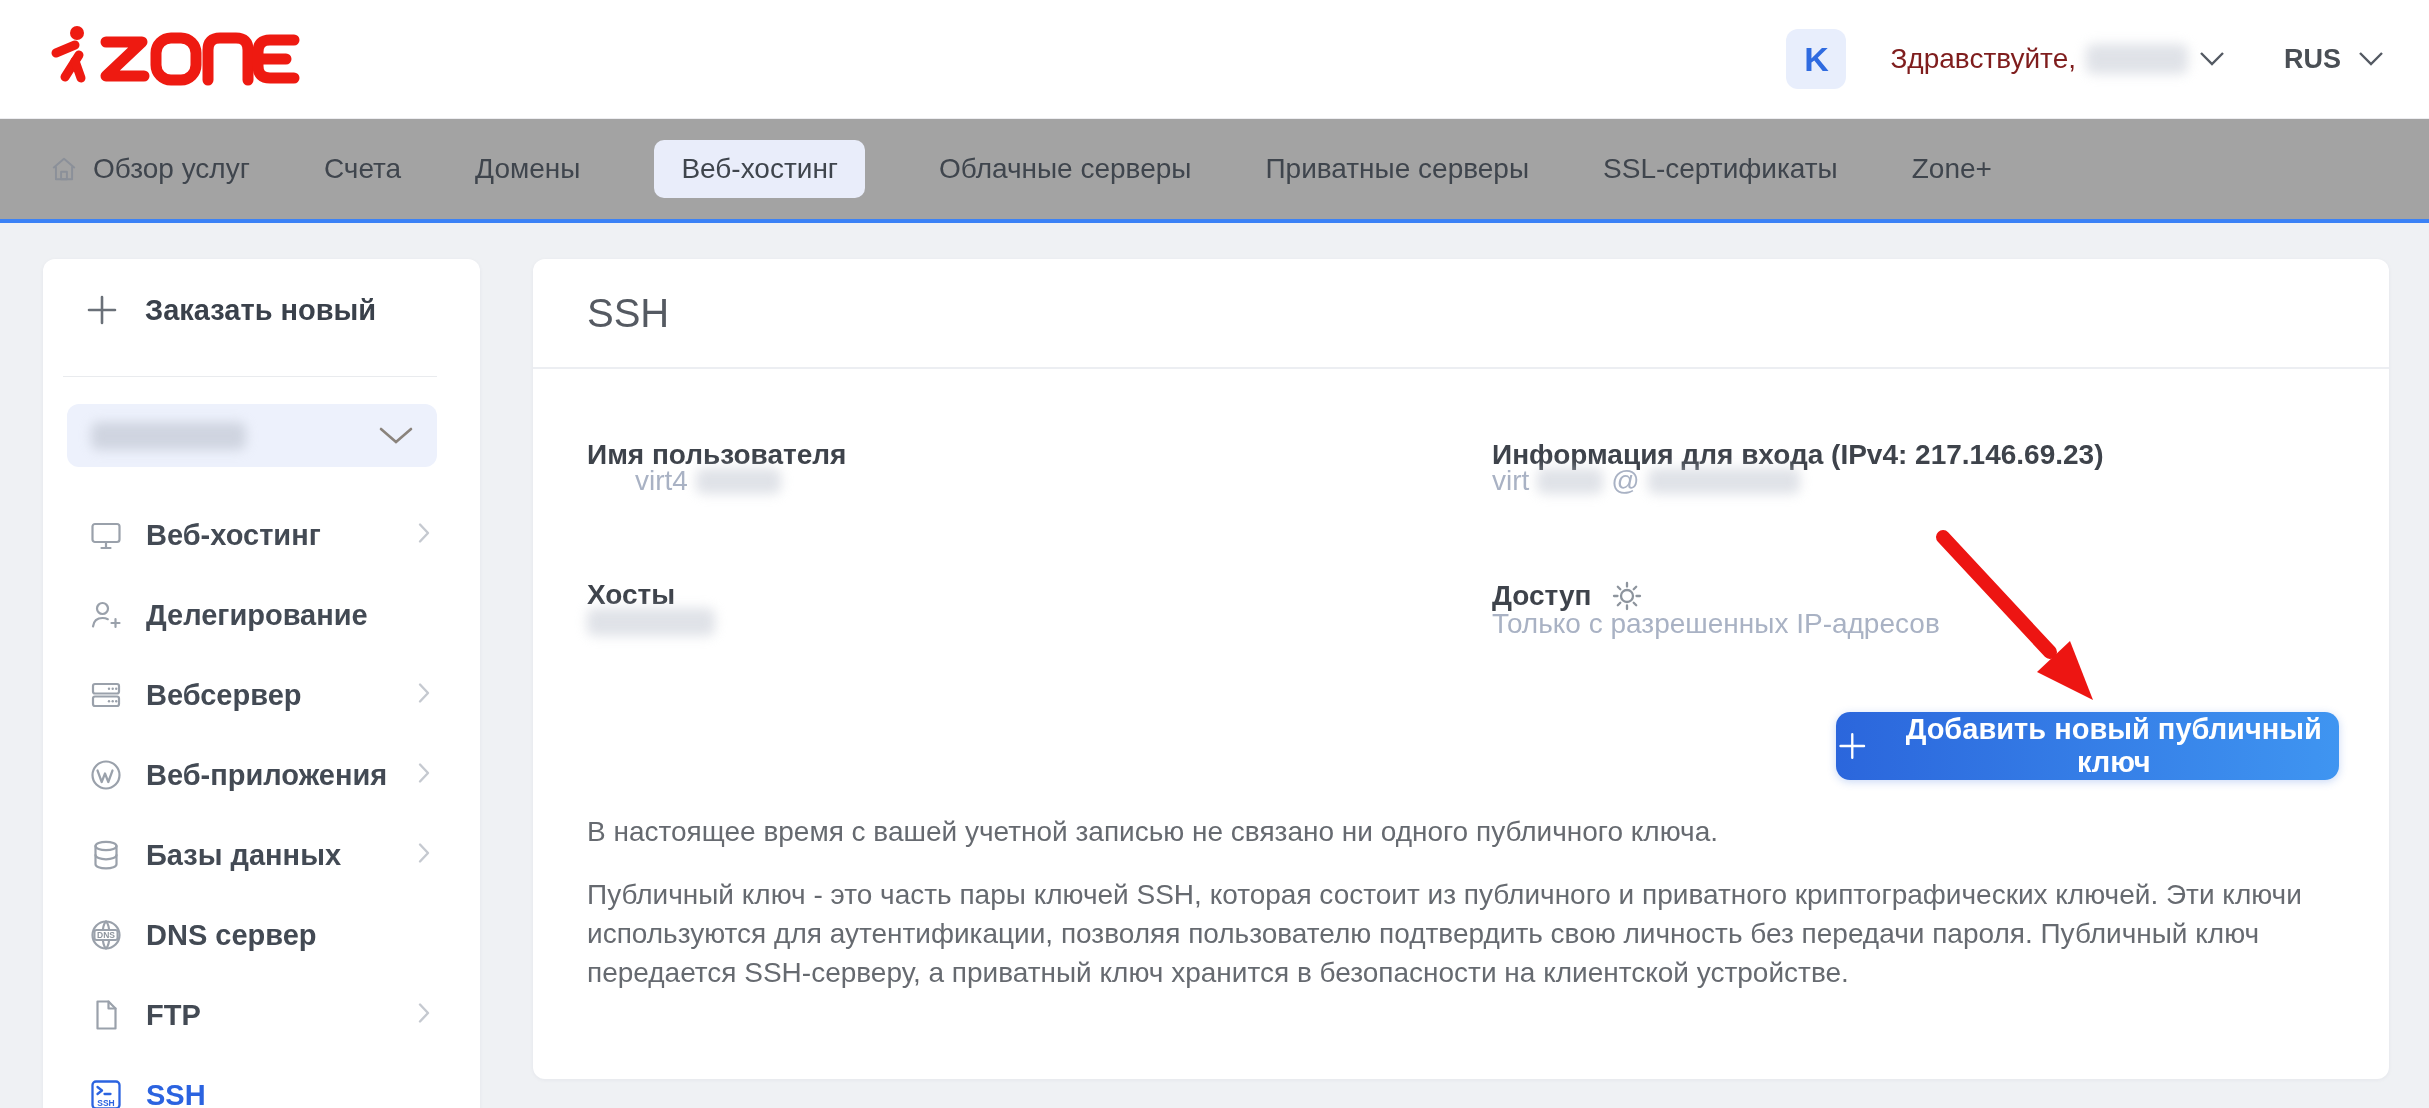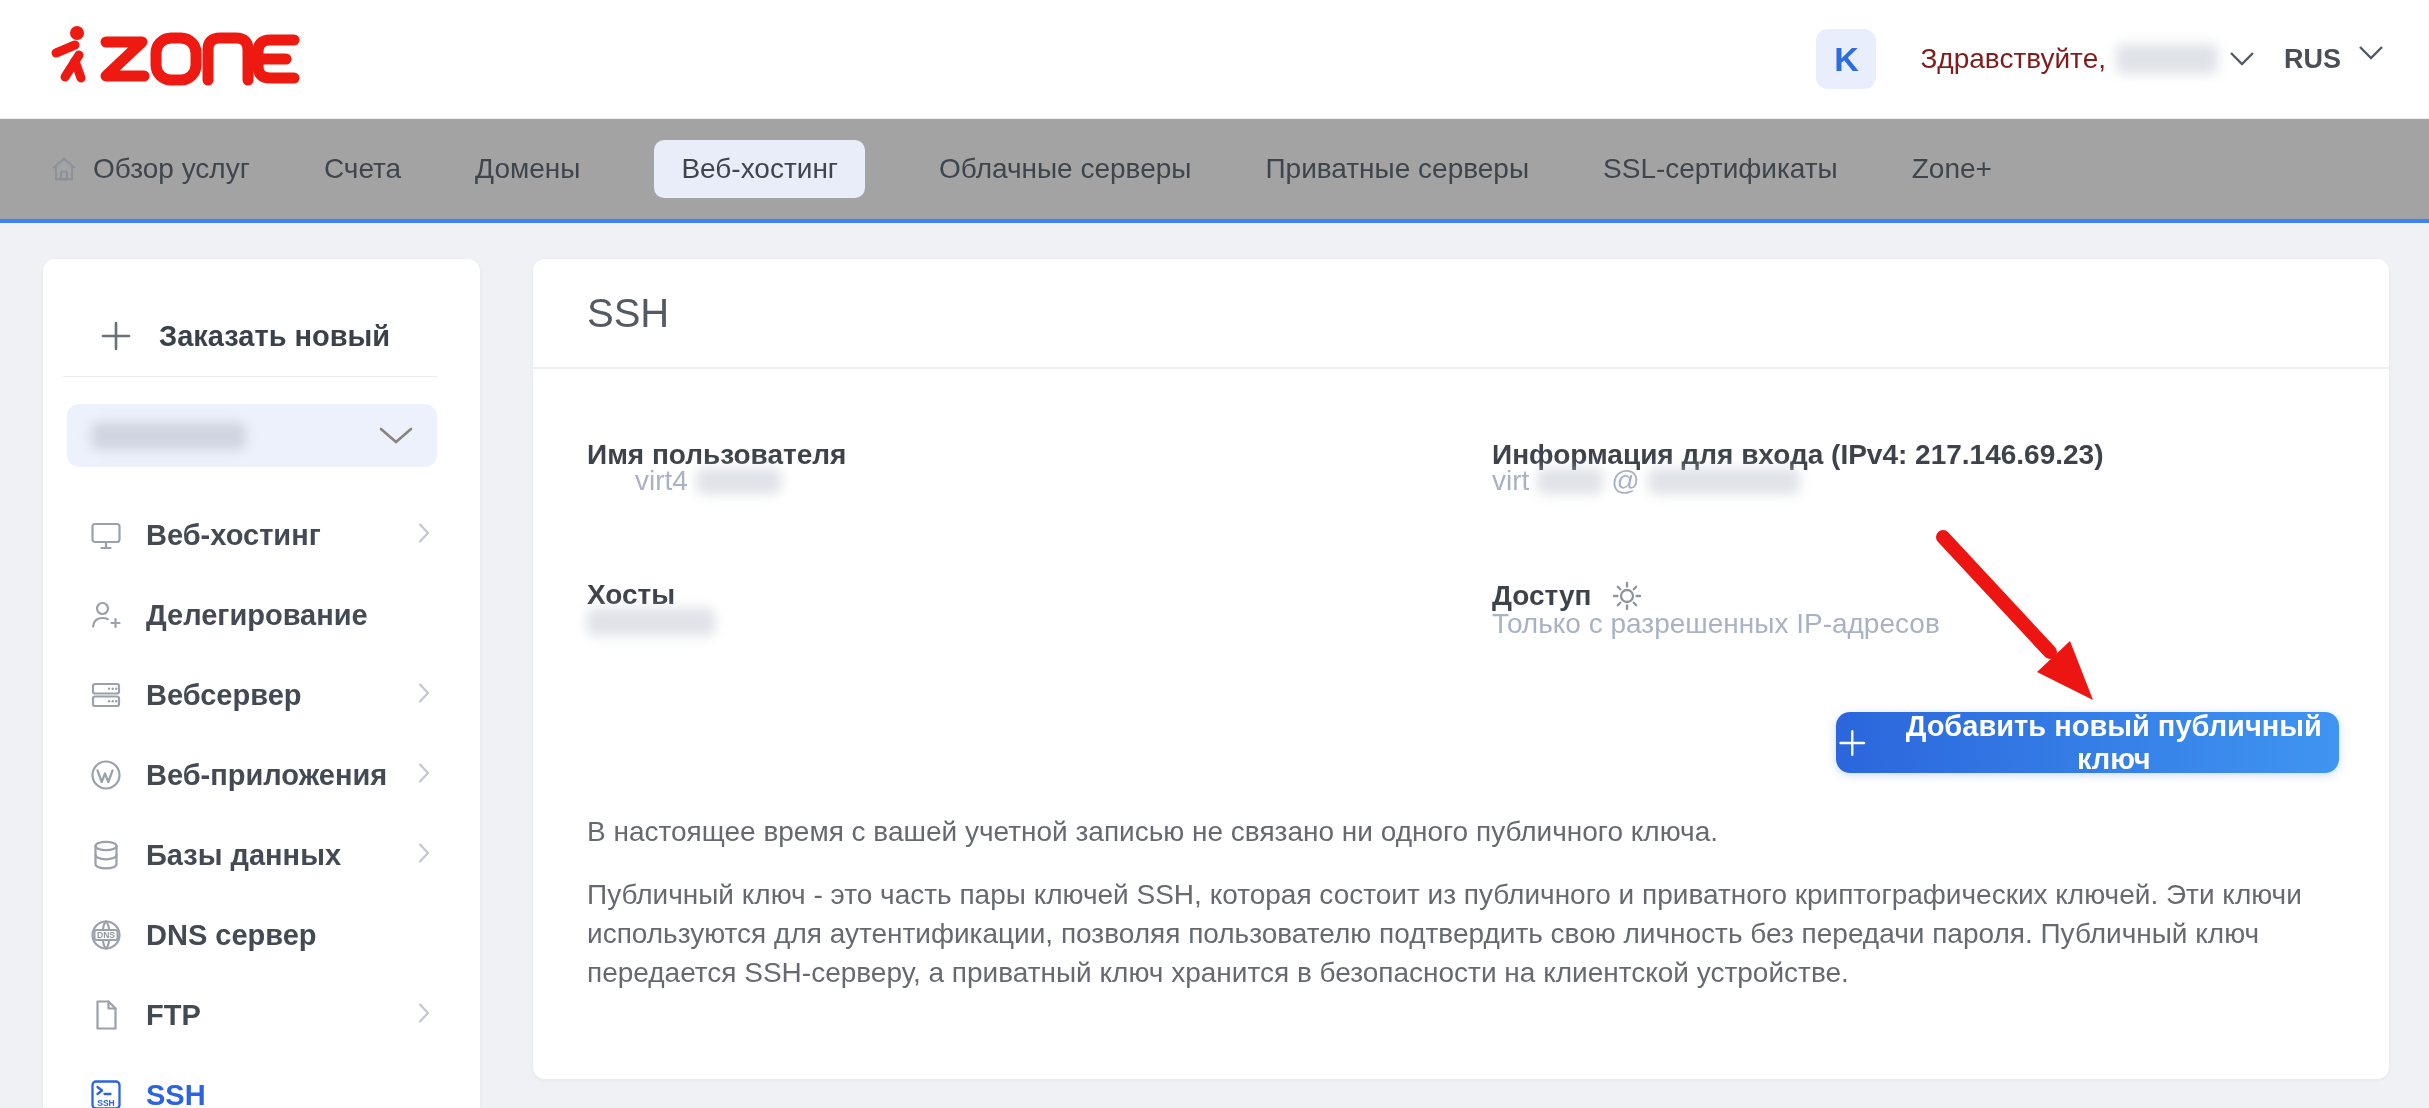--- a/index.html
+++ b/index.html
@@ -6,38 +6,38 @@
   html,body { width:2429px; height:1108px; overflow:hidden; }
   body { font-family:"Liberation Sans", sans-serif; background:#eff1f4; position:relative; color:#3e434b; }
 
   
   .header { position:absolute; top:0; left:0; width:100%; height:118px; background:#fff; }
   .logo { position:absolute; left:48px; top:24px; }
   .header-right { position:absolute; right:44px; top:0; height:118px; display:flex; align-items:center; gap:28px; }
   .avatar { width:60px; height:60px; border-radius:12px; background:#e8eefc; color:#2f6be0;
             font-size:34px; font-weight:600; display:flex; align-items:center; justify-content:center; }
   .greeting { display:flex; align-items:center; gap:10px; font-size:28px; color:#7f1d1d; cursor:default;margin-left:16px; }
-  .lang { display:flex; align-items:flex-start; gap:16px; font-size:27px; font-weight:600; color:#4a4f55; }
+  .lang { display:flex; align-items:center; gap:16px; font-size:27px; font-weight:600; color:#4a4f55;margin-left:30px; }
 
   
   .nav { position:absolute; top:118px; left:0; width:100%; height:105px; background:#a3a3a3;
          border-top:1px solid #ededf0; border-bottom:4px solid #3b82f6;
          display:flex; align-items:center; padding-left:50px; gap:74px; }
   .nav-item { display:flex; align-items:center; gap:15px; font-size:28px; font-weight:500; color:#3f454d;
               padding:13px 0; white-space:nowrap; cursor:pointer; }
   .nav-item.pill { background:#e9edfa; border-radius:10px; padding:13px 27px; }
 
   
   .sidebar { position:absolute; left:43px; top:259px; width:437px; height:910px; background:#fff;
              border-radius:12px; box-shadow:0 1px 4px rgba(30,40,70,.05); }
   .main { position:absolute; left:533px; top:259px; width:1856px; height:820px; background:#fff;
           border-radius:12px; box-shadow:0 1px 4px rgba(30,40,70,.05); }
 
   
-  .order-row { position:absolute; left:56px; top:34px; display:flex; align-items:center; gap:26px; cursor:pointer;margin-top:26px; }
+  .order-row { position:absolute; left:42px; top:34px; display:flex; align-items:center; gap:26px; cursor:pointer; }
   .order-row span.lbl { font-size:29px; font-weight:600; color:#3a414b; }
   .side-divider { position:absolute; left:20px; top:117px; width:374px; height:1px; background:#e9ebee; }
   .side-select { position:absolute; left:24px; top:145px; width:370px; height:63px; background:#edf1fc;
                  border-radius:12px; display:flex; align-items:center; padding:0 24px; cursor:pointer; }
   .side-select .chev { margin-left:auto; }
   .side-menu { position:absolute; left:0; top:236px; width:100%; }
   .menu-item { height:80px; display:flex; align-items:center; padding-left:45px; padding-right:49px; cursor:pointer; }
   .menu-item .ic { width:36px; height:36px; flex:0 0 36px; }
   .menu-item .lbl { margin-left:22px; font-size:29px; font-weight:600; color:#434a54; }
   .menu-item .chev { margin-left:auto; }
@@ -52,21 +52,21 @@
          color:#545e6c; white-space:nowrap; cursor:pointer; }
   .tab.active { color:#1d55d4; font-weight:700; }
   .red-marker { position:absolute; left:-10px; right:-10px; bottom:16px; height:11px; border-radius:6px; background:#ee1310; }
   .blue-ind { position:absolute; left:0; right:0; bottom:-2px; height:3px; background:#7b9be9; }
 
   .field-label { position:absolute; font-size:28px; font-weight:700; color:#3e434b; display:flex; align-items:center; gap:18px;margin-top:14px; }
   .field-value { position:absolute; font-size:28px; color:#a9b2c4; display:flex; align-items:center; gap:8px; }
 
   .blur { display:inline-block; border-radius:7px; background:#c6cbd5; filter:blur(6px); opacity:.55; }
 
-  .add-key-btn { position:absolute; left:1303px; top:453px; width:503px; height:61px; border:none;
+  .add-key-btn { position:absolute; left:1303px; top:453px; width:503px; height:68px; border:none;
                  border-radius:14px; background:linear-gradient(90deg,#2b66dc,#3f95f1);
                  color:#fff; font-family:"Liberation Sans",sans-serif; font-size:29px; font-weight:600;
                  display:flex; align-items:center; justify-content:center; gap:20px; cursor:pointer;
                  box-shadow:0 2px 8px rgba(43,102,220,.25); }
 
   .para { position:absolute; left:54px; width:1760px; font-size:28px; color:#666a70; line-height:39px; }
   .para1 { top:553px; }
   .para2 { top:616px; }
 
   

